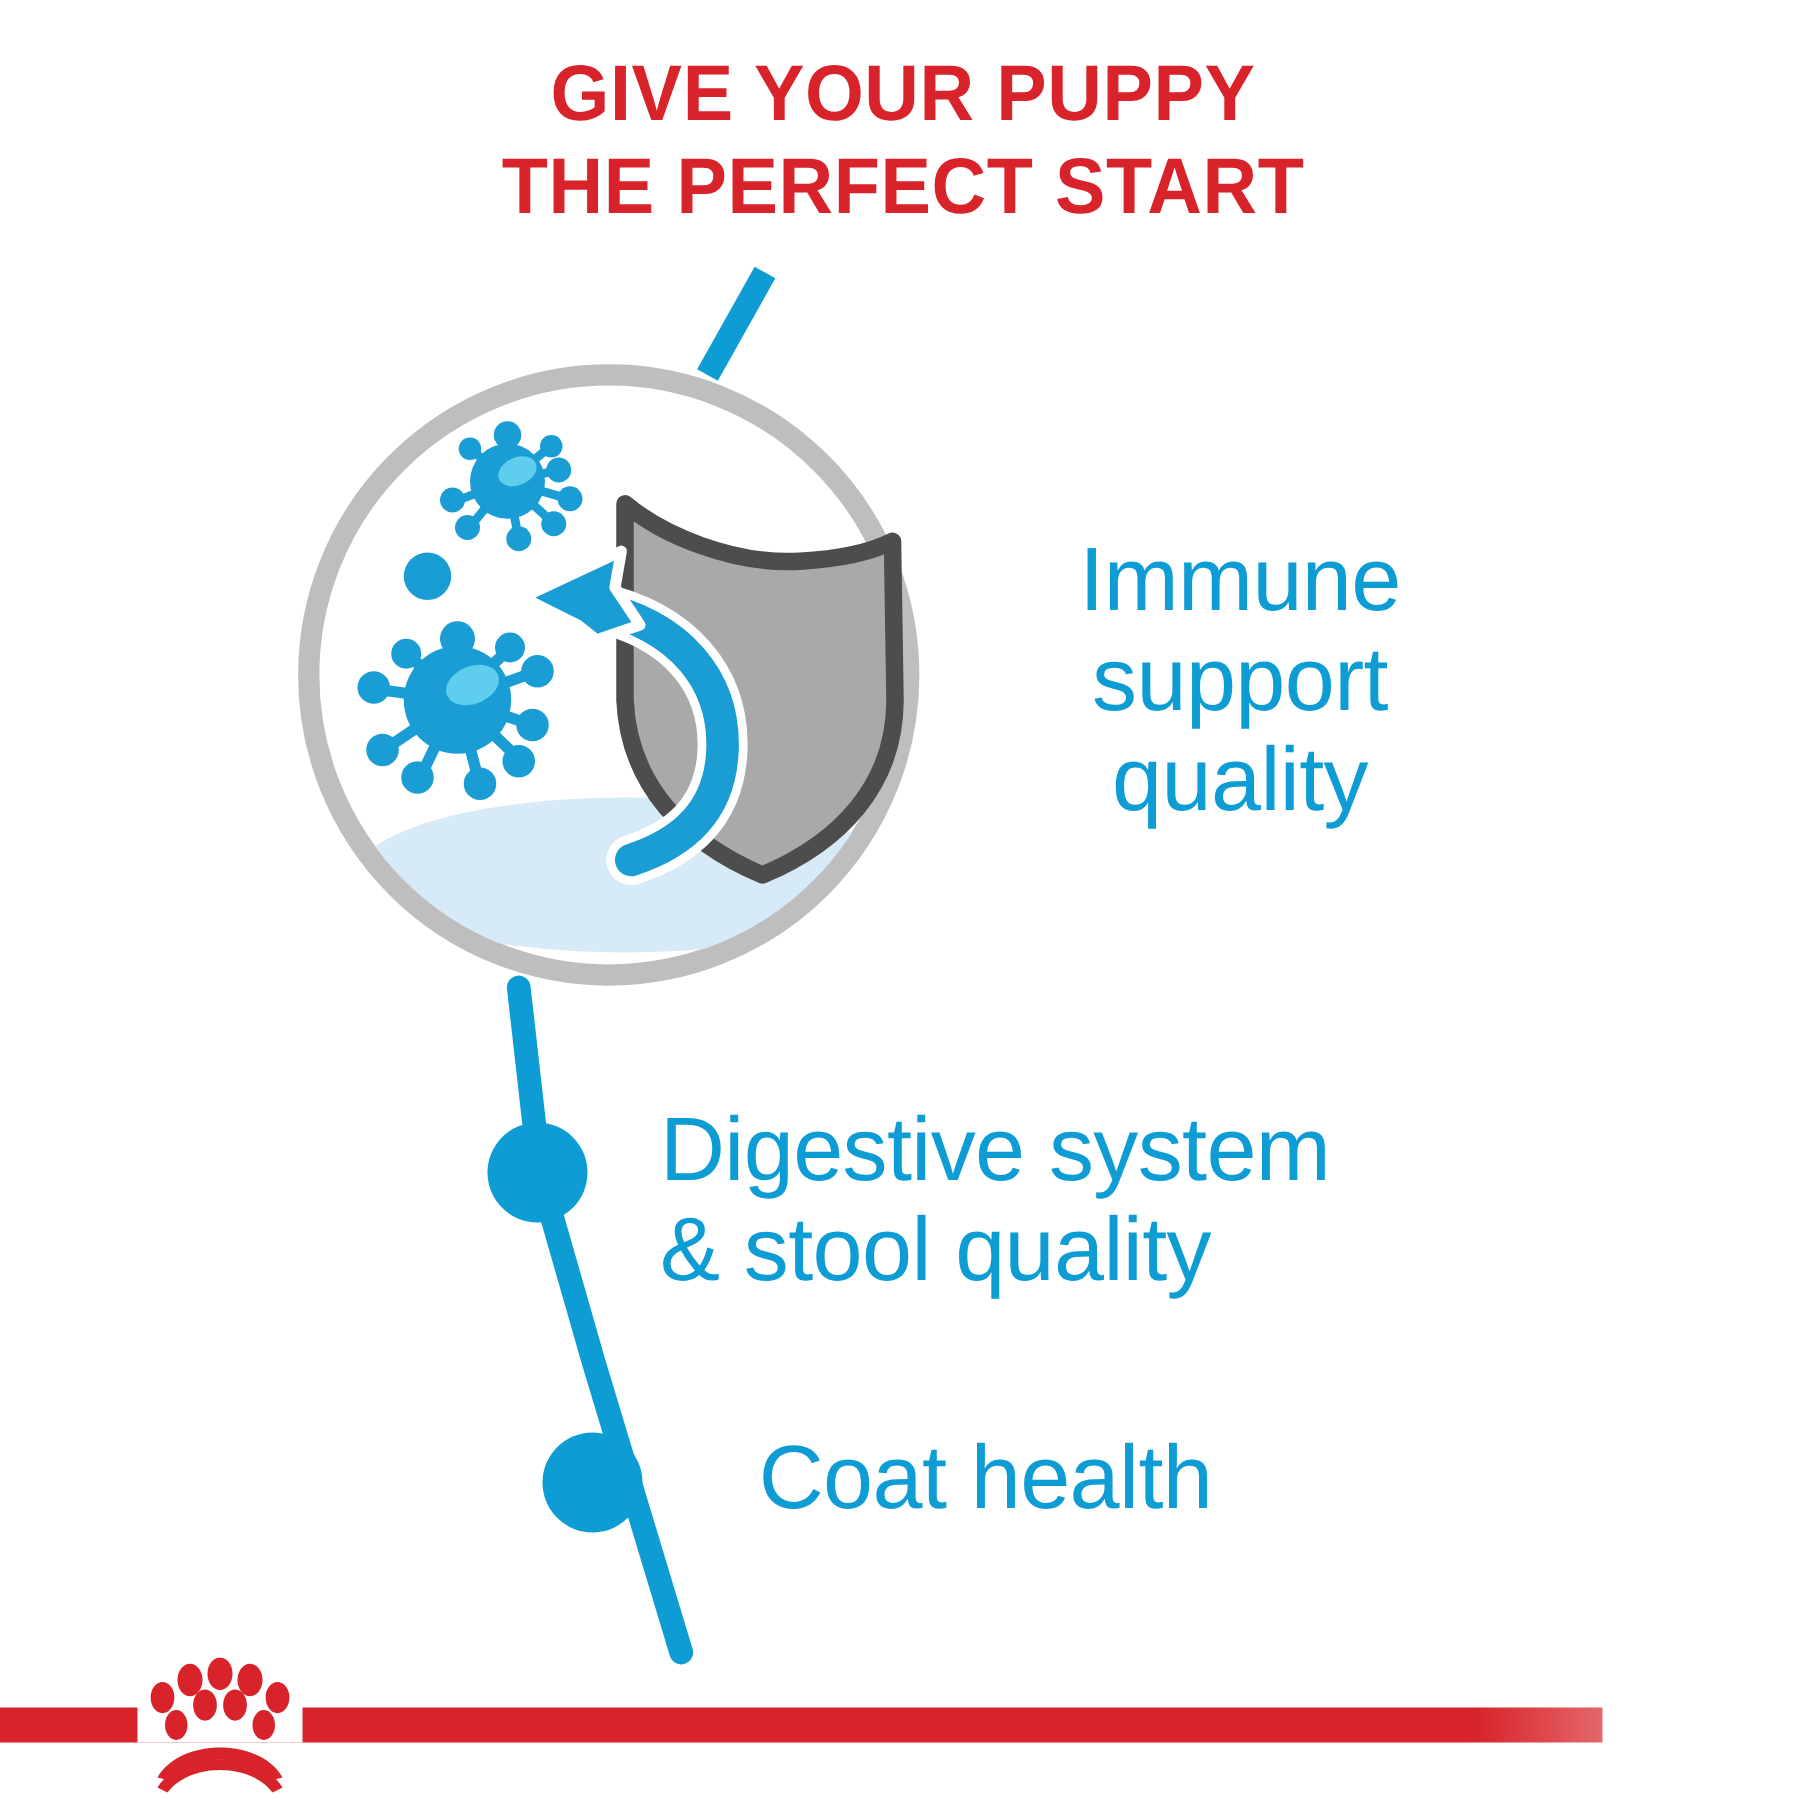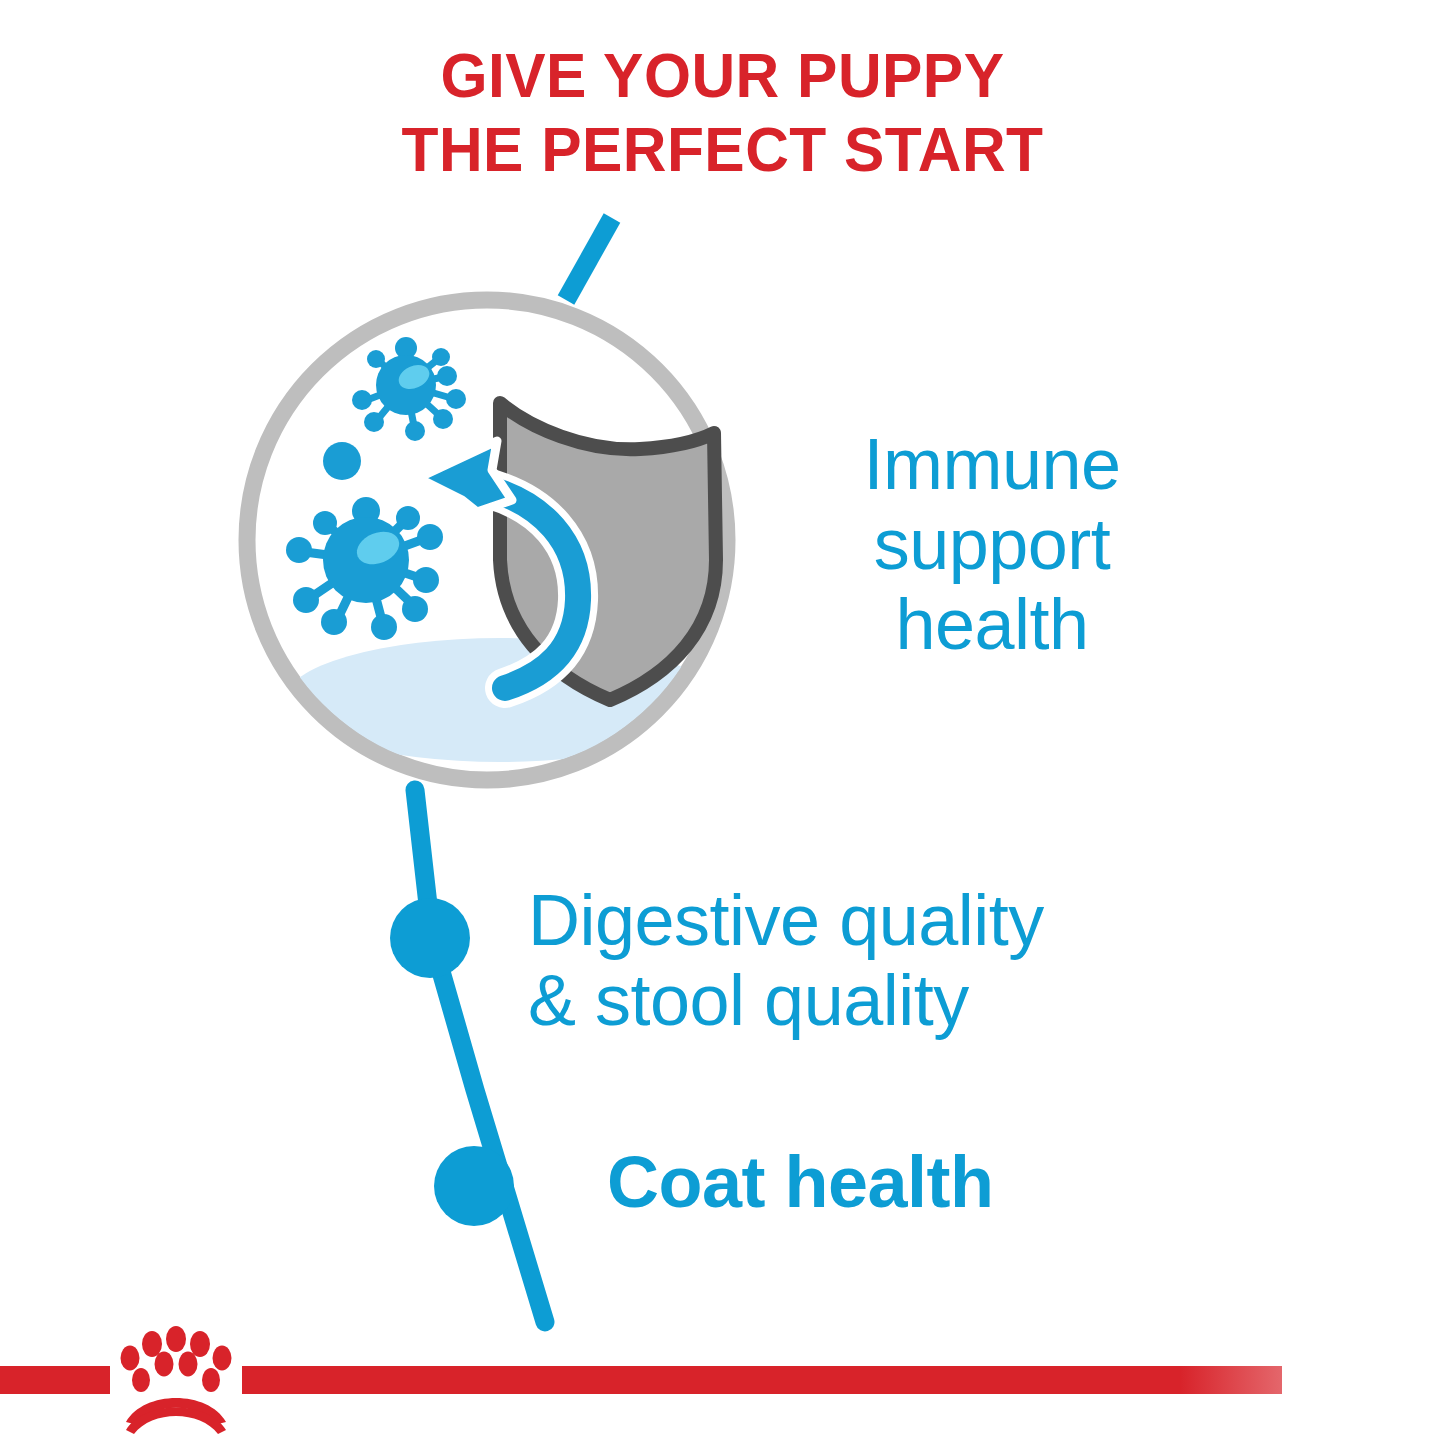--- a/index.html
+++ b/index.html
@@ -66,21 +66,20 @@
   }
   #label-digestive {
     left: 528px;
     top: 880px;
     text-align: left;
   }
   #label-coat {
     left: 607px;
     top: 1142px;
     text-align: left;
-    font-weight: bold;
   }
 
   
   #brand-bar {
     position: absolute;
     left: 0;
     top: 1366px;
     width: 1445px;
     height: 28px;
     background: linear-gradient(to right,
@@ -199,25 +198,25 @@
       <path d="M 418 478 L 497 441 L 492 470 L 512 500 L 477 512 L 462 500 Z" fill="#1A9DD4" stroke="#FFFFFF" stroke-width="9" stroke-linejoin="round"></path>
     </g>
 
     <circle cx="430" cy="938" r="40" fill="#0D9DD4"></circle>
     <circle cx="474" cy="1186" r="40" fill="#0D9DD4"></circle>
   </svg>
 
   <div class="benefit-label" id="label-immune">
     <span class="bl-line">Immune</span>
     <span class="bl-line">support</span>
-    <span class="bl-line">health</span>
+    <span class="bl-line">quality</span>
   </div>
 
   <div class="benefit-label" id="label-digestive">
-    <span class="bl-line">Digestive quality</span>
+    <span class="bl-line">Digestive system</span>
     <span class="bl-line">&amp; stool quality</span>
   </div>
 
   <div class="benefit-label" id="label-coat">
     <span class="bl-line">Coat health</span>
   </div>
 
   <div id="brand-bar"></div>
 
   <svg id="brand-logo" viewBox="0 0 160 118">

